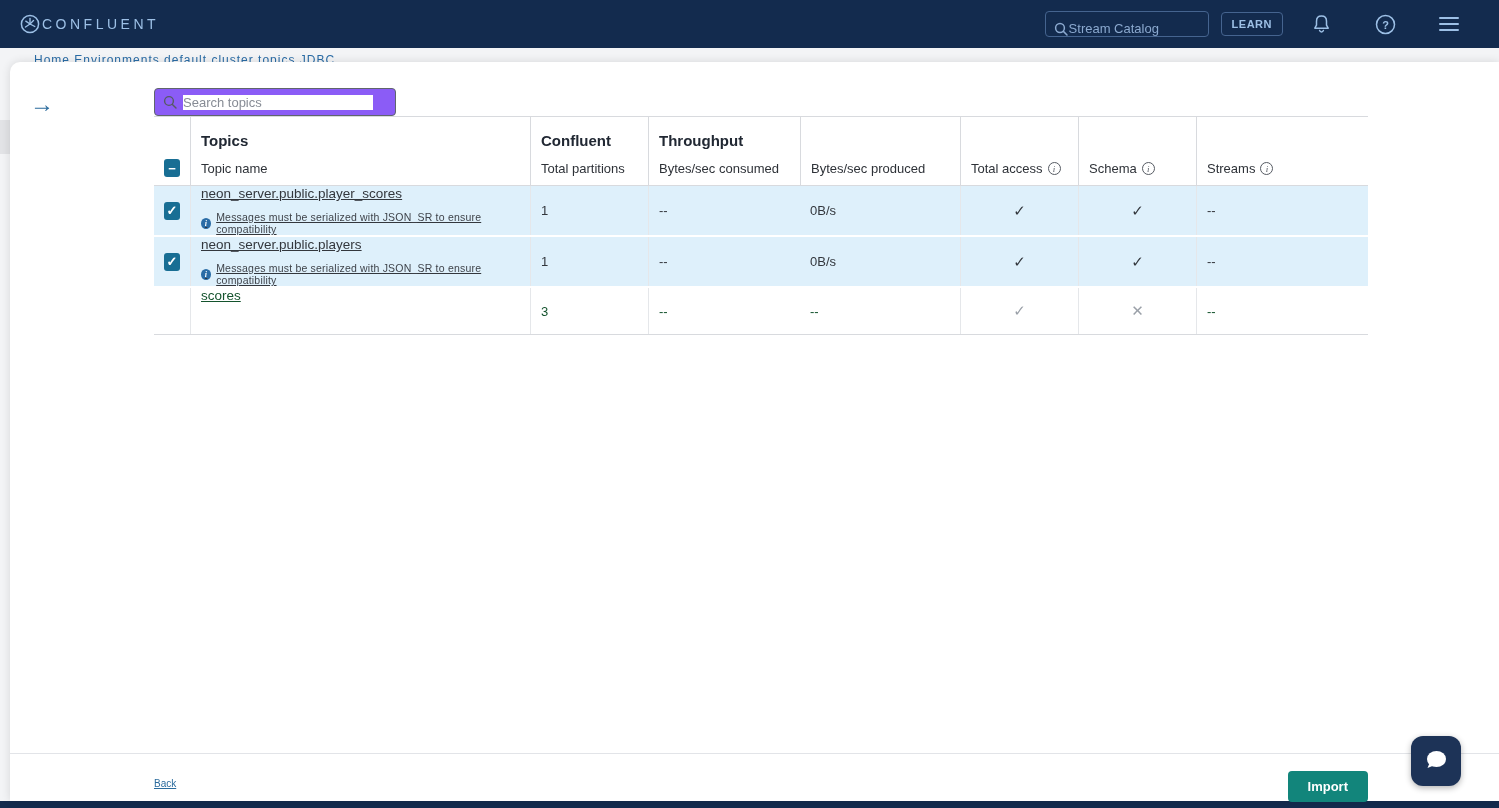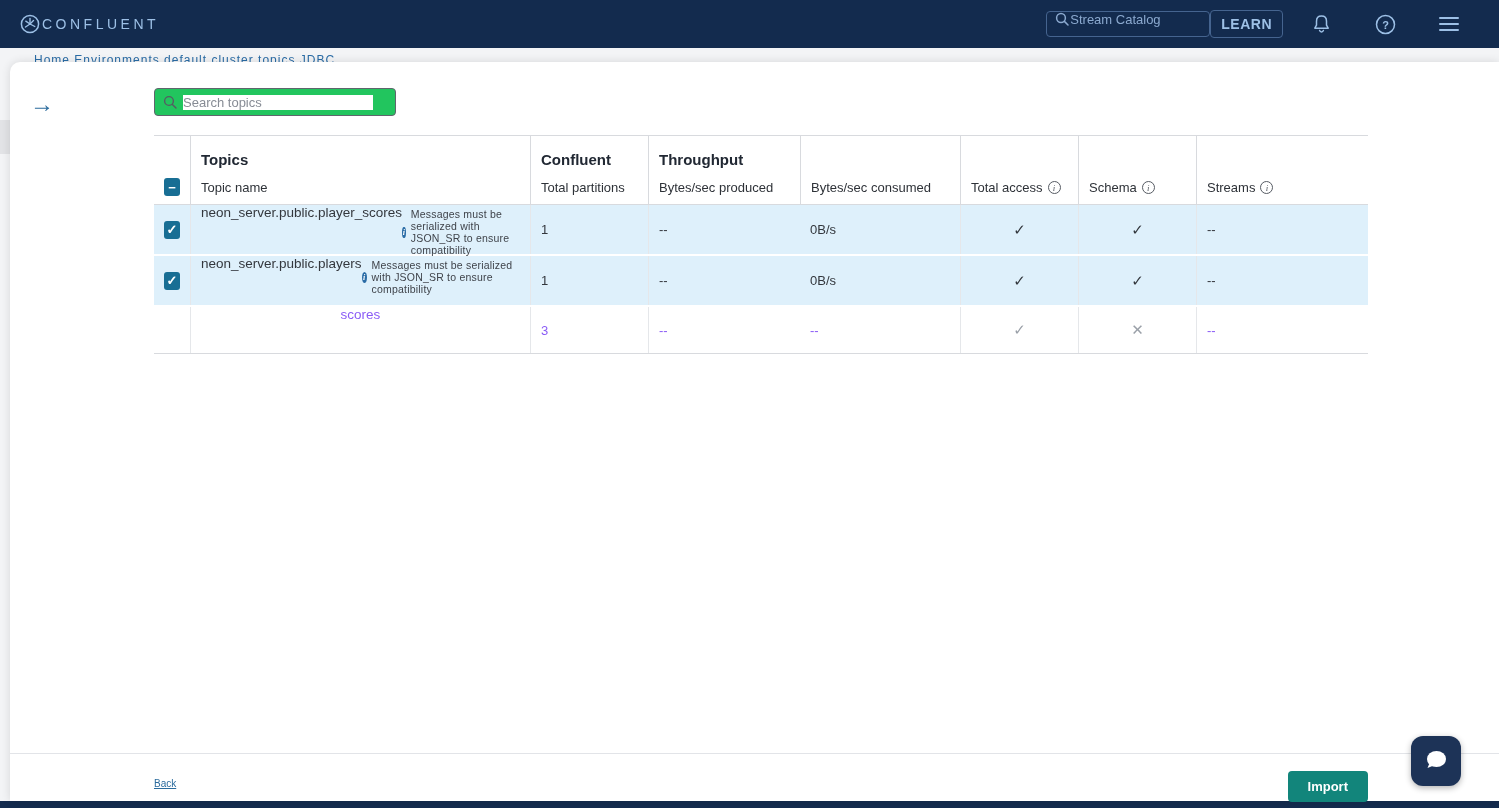--- a/index.html
+++ b/index.html
@@ -5,27 +5,27 @@
   * { margin:0; padding:0; box-sizing:border-box; }
   html,body { width:1499px; height:808px; overflow:hidden; background:#f3f4f6;
               font-family:"Liberation Sans", sans-serif; }
 
   
   .navbar { position:absolute; left:0; top:0; width:1499px; height:48px;
             background:#132b4e; display:flex; align-items:center; z-index:30; }
   .brand { display:flex; align-items:center; gap:2px; margin-left:20px; }
   .brand-text { color:#9dc0e6; font-size:14px; letter-spacing:3.5px; font-weight:500; }
   .nav-right { margin-left:auto; display:flex; align-items:center; gap:0; }
-  .nav-search { display:flex; align-items:flex-start; gap:1px; width:164px; height:26px;
+  .nav-search { display:flex; align-items:flex-end; gap:1px; width:164px; height:26px;
                 border:1px solid #45648f; border-radius:4px; padding:0 8px; background:transparent; }
   .nav-search input { background:transparent; border:none; outline:none; width:118px;
                       color:#c6d8ef; font-size:13px; font-family:"Liberation Sans",sans-serif; }
   .nav-search input::placeholder { color:#8ba9cf; }
-  .learn-btn { border:1px solid #45648f; border-radius:4px; background:transparent;
-               color:#9dc0e6; font-size:14px; font-weight:bold; letter-spacing:0.5px;
+  .learn-btn { margin-left:12px; border:1px solid #45648f; border-radius:4px; background:transparent;
+               color:#9dc0e6; font-size:11px; font-weight:bold; letter-spacing:0.5px;
                padding:5px 10px; cursor:pointer; font-family:"Liberation Sans",sans-serif; }
   .nav-icon { width:64px; display:flex; justify-content:center; align-items:center; cursor:pointer; }
   .nav-icon svg { display:block; }
   .nav-right .pad-r { width:18px; }
 
   
   .breadcrumb-sliver { position:absolute; left:34px; top:53px; z-index:5;
                        color:#2a6ca6; font-size:12px; letter-spacing:1px; white-space:nowrap; }
 
   
@@ -41,49 +41,49 @@
            background:#ffffff; border-top-left-radius:10px; z-index:10;
            box-shadow:0 0 10px rgba(0,0,0,0.12); }
   .back-arrow { position:absolute; left:20px; top:30px; font-size:24px; color:#2d6d9e;
                 cursor:pointer; line-height:1; }
   .modal-content { position:absolute; left:144px; top:0; width:1214px; }
   .modal-title { margin-top:32px; font-size:27px; font-weight:bold; color:#1b2c50; }
   .modal-sub { margin-top:7px; font-size:13.5px; color:#45484e; }
 
   .topic-search { margin-top:26px; display:flex; align-items:center; gap:6px;
                   width:242px; height:28px; border:1px solid #60656d; border-radius:4px;
-                  padding:0 8px; background:#22c55e; }
+                  padding:0 8px; background:#8b5cf6; }
   .topic-search input { border:none; outline:none; width:190px; font-size:13px;
                         color:#33373d; font-family:"Liberation Sans",sans-serif; }
   .topic-search input::placeholder { color:#878c95; }
 
   
-  .tbl { margin-top:19px; width:1214px; border-top:1px solid #d8dade; font-size:13px; }
+  .tbl { width:1214px; border-top:1px solid #d8dade; font-size:13px; }
   .trow { display:grid; grid-template-columns:36px 340px 118px 152px 160px 118px 118px 172px; }
   .cell { padding:0 10px; display:flex; align-items:center; }
   .cell.center { justify-content:center; }
   
   .h-group .cell { height:34px; align-items:flex-end; padding-bottom:2px;
                    font-size:15px; font-weight:bold; color:#212833; }
   .h-sub .cell { height:34px; font-size:13px; color:#2e3238; }
   .h-group .cell, .h-sub .cell { border-left:1px solid #d8dade; }
   .h-group .cell:first-child, .h-sub .cell:first-child { border-left:none; }
   .h-sub { border-bottom:1px solid #d8dade; }
   .info-circle { display:inline-block; width:13px; height:13px; border:1px solid #565b63;
                  border-radius:50%; font-size:9px; line-height:12px; text-align:center;
                  color:#565b63; margin-left:5px; font-family:"Liberation Serif",serif; font-style:italic; }
   
   .r-data { background:#def0fb; border-bottom:2px solid #ffffff; }
   .r-data .cell { height:49px; color:#33373d; }
   .r-disabled { background:#ffffff; border-bottom:1px solid #d8dade; }
-  .r-disabled .cell { height:46px; color:#8b5cf6; }
+  .r-disabled .cell { height:46px; color:#14532d; }
   .r-data .cell, .r-disabled .cell { border-left:1px solid #e5e7ea; }
   .r-data .cell:first-child, .r-disabled .cell:first-child { border-left:none; }
   .r-data .cell:nth-child(5), .r-disabled .cell:nth-child(5) { border-left:none; }
-  .c-topic { flex-direction:row; align-items:flex-start !important; justify-content:center; }
+  .c-topic { flex-direction:column; align-items:flex-start !important; justify-content:space-between;text-decoration:underline; }
   .tname { font-size:13.5px; }
   .tnote { margin-top:3px; display:flex; align-items:center; gap:5px;
            font-size:10.5px; color:#3f434a; letter-spacing:0.2px; }
   .idot { display:inline-block; width:11px; height:11px; background:#2a6ca6; border-radius:50%;
           color:#fff; font-size:8px; font-weight:bold; text-align:center; line-height:11px;
           font-family:"Liberation Serif",serif; font-style:italic; }
   .checkmark { font-size:15px; color:#23272e; }
   .r-disabled .checkmark { color:#9aa0a8; }
   
   .cbox { width:18px; height:18px; background:#186e94; border-radius:3px; color:#fff;
@@ -186,22 +186,22 @@
           <div class="cell"></div>
           <div class="cell"></div>
       </div>
 
       <div class="trow h-sub">
         <div class="cell">
           <span class="cbox">−</span>
         </div>
         <div class="cell">Topic name</div>
         <div class="cell">Total partitions</div>
+        <div class="cell">Bytes/sec consumed</div>
         <div class="cell">Bytes/sec produced</div>
-        <div class="cell">Bytes/sec consumed</div>
         <div class="cell">
           <span>Total access</span>
           <span class="info-circle">i</span>
         </div>
         <div class="cell">
           <span>Schema</span>
           <span class="info-circle">i</span>
         </div>
         <div class="cell">
           <span>Streams</span>

